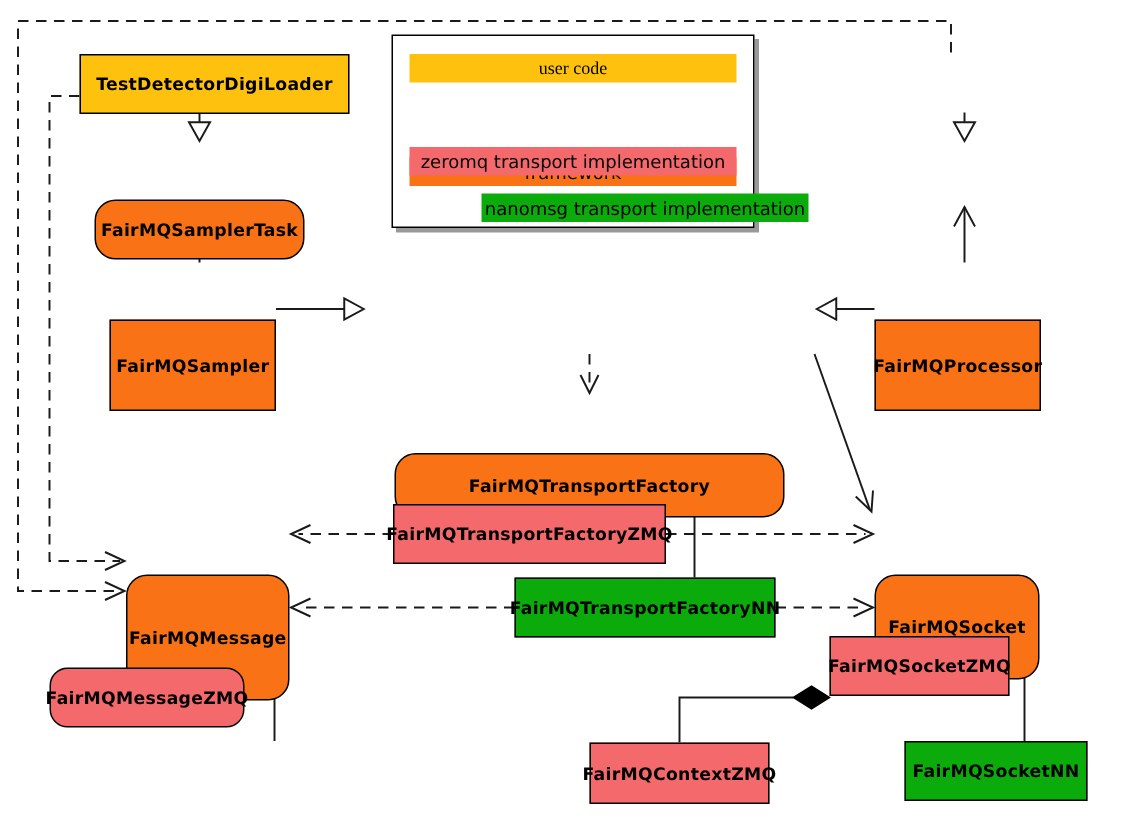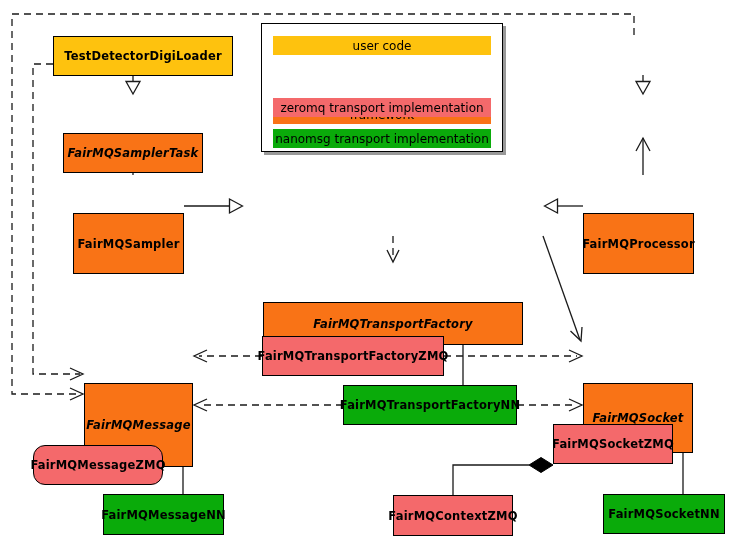--- a/index.html
+++ b/index.html
@@ -10,21 +10,21 @@
   .edges{position:absolute;left:0;top:0;width:748px;height:549px;}
   .solid{stroke:#1a1a1a;stroke-width:1.3;fill:none;}
   .dashed{stroke:#1a1a1a;stroke-width:1.3;fill:none;stroke-dasharray:7 5;}
   .tri{fill:#ffffff;stroke:#1a1a1a;stroke-width:1.3;}
   .diamond{fill:#000000;stroke:#000000;stroke-width:1;}
   .node{
     position:absolute;box-sizing:border-box;border:1.4px solid #000;
     display:flex;align-items:center;justify-content:center;text-align:center;
     font-weight:bold;font-size:11.5px;color:#000;letter-spacing:.2px;white-space:nowrap;
   }
-  .abstract{font-style:italic;}
+  .abstract{border-radius:14px;}
   .bg-user{background:#FEC20E;}
   .bg-framework{background:#f97316;margin-top:38px;}
   .bg-zeromq{background:#F4696B;}
   .bg-nanomsg{background:#0AAB0A;}
   .legend{
     position:absolute;left:261px;top:23px;width:242px;height:129px;box-sizing:border-box;
     background:#fff;border:1.5px solid #000;box-shadow:3px 3px 0 #999;
   }
   .legend-item{
     position:absolute;left:11px;width:218px;height:19px;
@@ -161,28 +161,27 @@
   <div class="node bg-zeromq" style="left:262px;top:336px;width:182px;height:40px;">FairMQTransportFactoryZMQ</div>
 
   <div class="node bg-nanomsg" style="left:343px;top:385px;width:174px;height:40px;">FairMQTransportFactoryNN</div>
 
   <div class="node bg-framework abstract" style="left:84px;top:345px;width:109px;height:84px;">FairMQMessage</div>
 
   <div class="node bg-framework abstract" style="left:583px;top:345px;width:110px;height:70px;">FairMQSocket</div>
 
   <div class="node bg-zeromq" style="left:33px;top:445px;width:130px;height:40px;border-radius:12px;">FairMQMessageZMQ</div>
 
-  <div class="node bg-nanomsg" style="left:103px;top:494px;width:121px;height:41px;">FairMQMessageNN</div>
 
   <div class="node bg-zeromq" style="left:553px;top:424px;width:120px;height:40px;">FairMQSocketZMQ</div>
 
   <div class="node bg-nanomsg" style="left:603px;top:494px;width:122px;height:40px;">FairMQSocketNN</div>
 
   <div class="node bg-zeromq" style="left:393px;top:495px;width:120px;height:41px;">FairMQContextZMQ</div>
 
   <div class="legend">
-    <div class="legend-item bg-user" style="top:12px;">user code</div>
+    <div class="legend-item bg-user" style="top:12px;font-family:Liberation Serif, serif;">user code</div>
     <div class="legend-item bg-framework" style="top:43px;">framework</div>
     <div class="legend-item bg-zeromq" style="top:74px;">zeromq transport implementation</div>
-    <div class="legend-item bg-nanomsg" style="top:105px;">nanomsg transport implementation</div>
+    <div class="legend-item bg-nanomsg" style="top:105px;margin-left:48px;">nanomsg transport implementation</div>
   </div>
 
 </div>
 
 </body></html>

